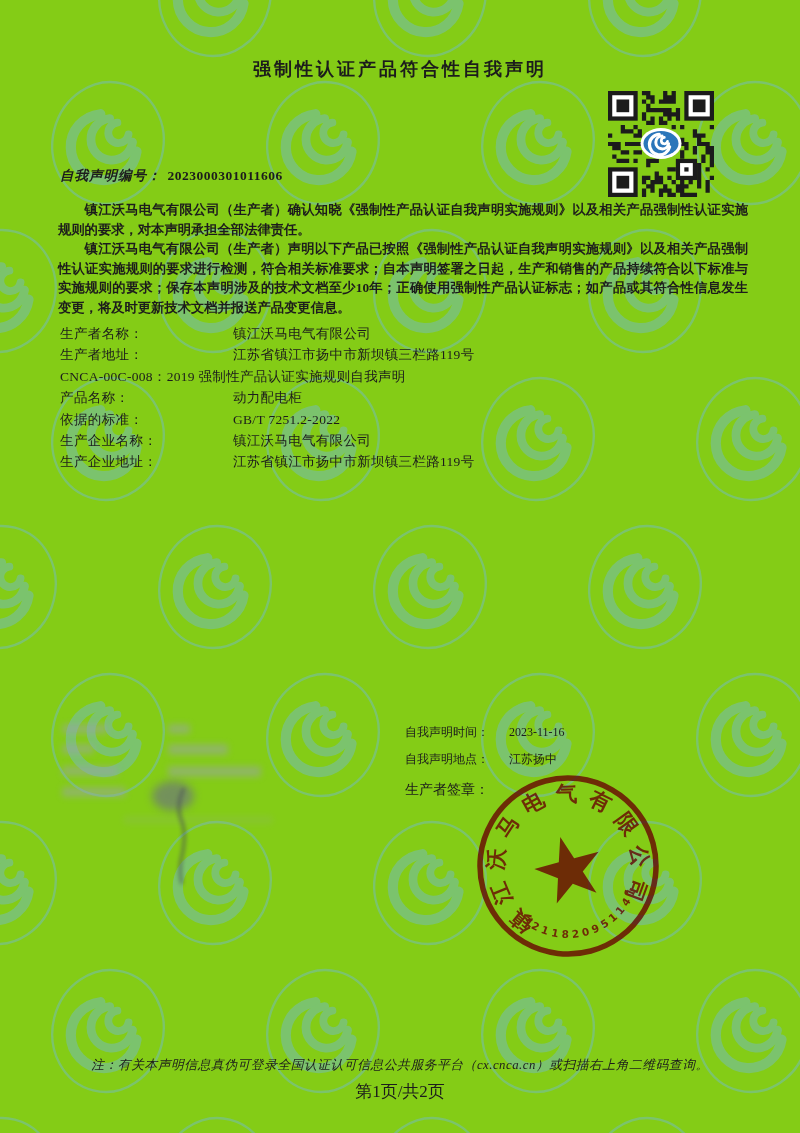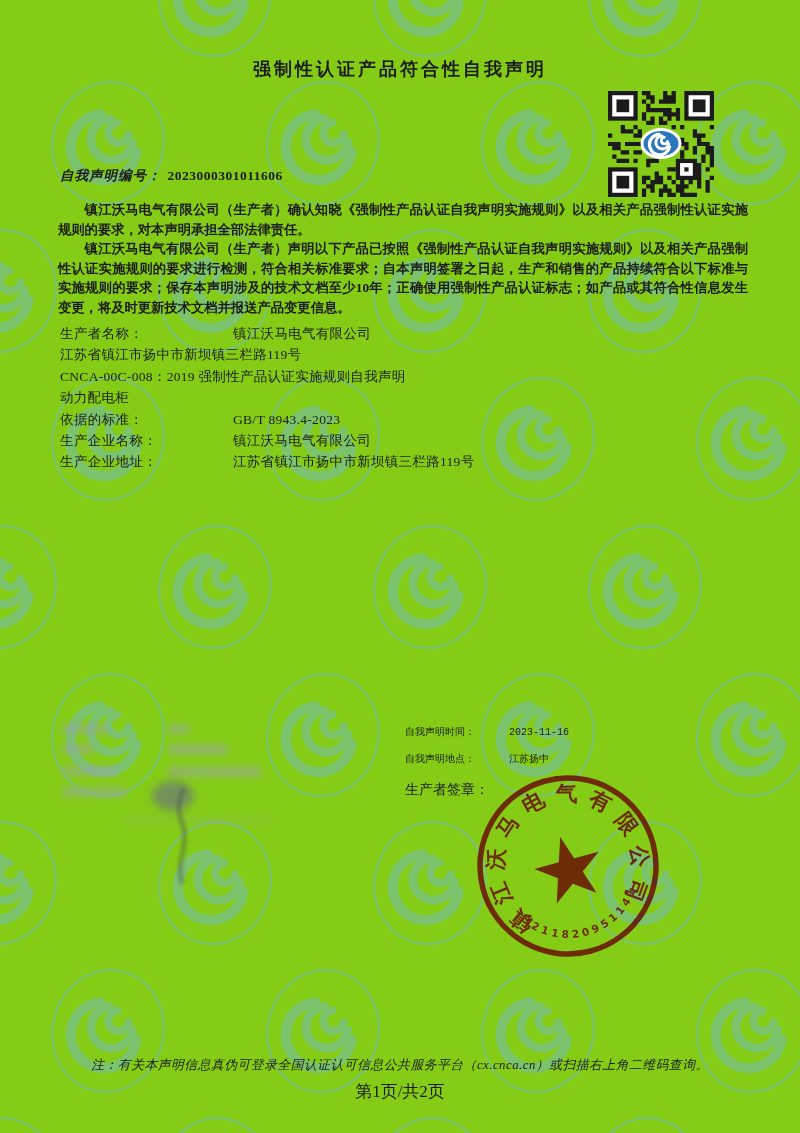--- a/index.html
+++ b/index.html
@@ -15,21 +15,21 @@
   }
   .decl-no{position:absolute;z-index:2;left:60px;top:167px;font-size:13.5px;font-weight:bold;}
   .decl-no .lab{font-style:italic;letter-spacing:1px;text-align:right;}
   .decl-no .val{font-style:normal;margin-left:6px;letter-spacing:.5px;}
   .paras{position:absolute;z-index:2;left:58px;top:200px;width:690px;}
   .paras p{margin:0;font-size:13.3px;line-height:19.5px;text-align:justify;text-indent:2em;font-weight:bold;}
   .fields{position:absolute;z-index:2;left:60px;top:323px;width:690px;font-size:13.5px;}
   .frow{display:flex;height:21.4px;line-height:21.4px;}
   .frow .flab{width:173px;flex:none;letter-spacing:.4px;}
   .frow .fval{flex:1;letter-spacing:.3px;}
-  .meta{position:absolute;z-index:2;left:405px;top:719px;font-size:10px;font-family:Liberation Mono, monospace;}
+  .meta{position:absolute;z-index:2;left:405px;top:719px;font-size:12px;}
   .mrow{display:flex;height:27px;line-height:27px;}
   .mrow .mlab{width:104px;flex:none;}
   .sig{position:absolute;z-index:2;left:405px;top:781px;font-size:14px;}
   .qr{position:absolute;z-index:2;left:608px;top:91px;width:106px;height:106px;}
   .stamp{position:absolute;z-index:3;left:468px;top:765px;width:200px;height:206px;opacity:.92;mix-blend-mode:multiply;}
   .footer-note{position:absolute;z-index:2;left:0;top:1057px;width:100%;text-align:center;font-size:12.8px;font-weight:normal;font-style:italic;letter-spacing:.5px;}
   .footer-page{position:absolute;z-index:2;left:0;top:1080px;width:100%;text-align:center;font-size:17px;}
   .redact{position:absolute;z-index:1;background:#9aa2ad;opacity:.5;filter:blur(3px);border-radius:3px;}
   .redact.dark{background:#6b7280;opacity:.65;filter:blur(4px);border-radius:50%;}
   .redact.faint{opacity:.15;}
@@ -128,31 +128,33 @@
     <p>镇江沃马电气有限公司（生产者）确认知晓《强制性产品认证自我声明实施规则》以及相关产品强制性认证实施规则的要求，对本声明承担全部法律责任。</p>
     <p>镇江沃马电气有限公司（生产者）声明以下产品已按照《强制性产品认证自我声明实施规则》以及相关产品强制性认证实施规则的要求进行检测，符合相关标准要求；自本声明签署之日起，生产和销售的产品持续符合以下标准与实施规则的要求；保存本声明涉及的技术文档至少10年；正确使用强制性产品认证标志；如产品或其符合性信息发生变更，将及时更新技术文档并报送产品变更信息。</p>
   </div>
 
   <div class="fields">
     <div class="frow">
         <span class="flab">生产者名称：</span>
         <span class="fval">镇江沃马电气有限公司</span>
       </div>
     <div class="frow">
+        <span class="flab">生产者地址：</span>
         <span class="fval">江苏省镇江市扬中市新坝镇三栏路119号</span>
       </div>
     <div class="frow">
         <span class="fval">CNCA-00C-008：2019  强制性产品认证实施规则自我声明</span>
       </div>
     <div class="frow">
+        <span class="flab">产品名称：</span>
         <span class="fval">动力配电柜</span>
       </div>
     <div class="frow">
         <span class="flab">依据的标准：</span>
-        <span class="fval">GB/T 8943.4-2023</span>
+        <span class="fval">GB/T 7251.2-2022</span>
       </div>
     <div class="frow">
         <span class="flab">生产企业名称：</span>
         <span class="fval">镇江沃马电气有限公司</span>
       </div>
     <div class="frow">
         <span class="flab">生产企业地址：</span>
         <span class="fval">江苏省镇江市扬中市新坝镇三栏路119号</span>
       </div>
   </div>

